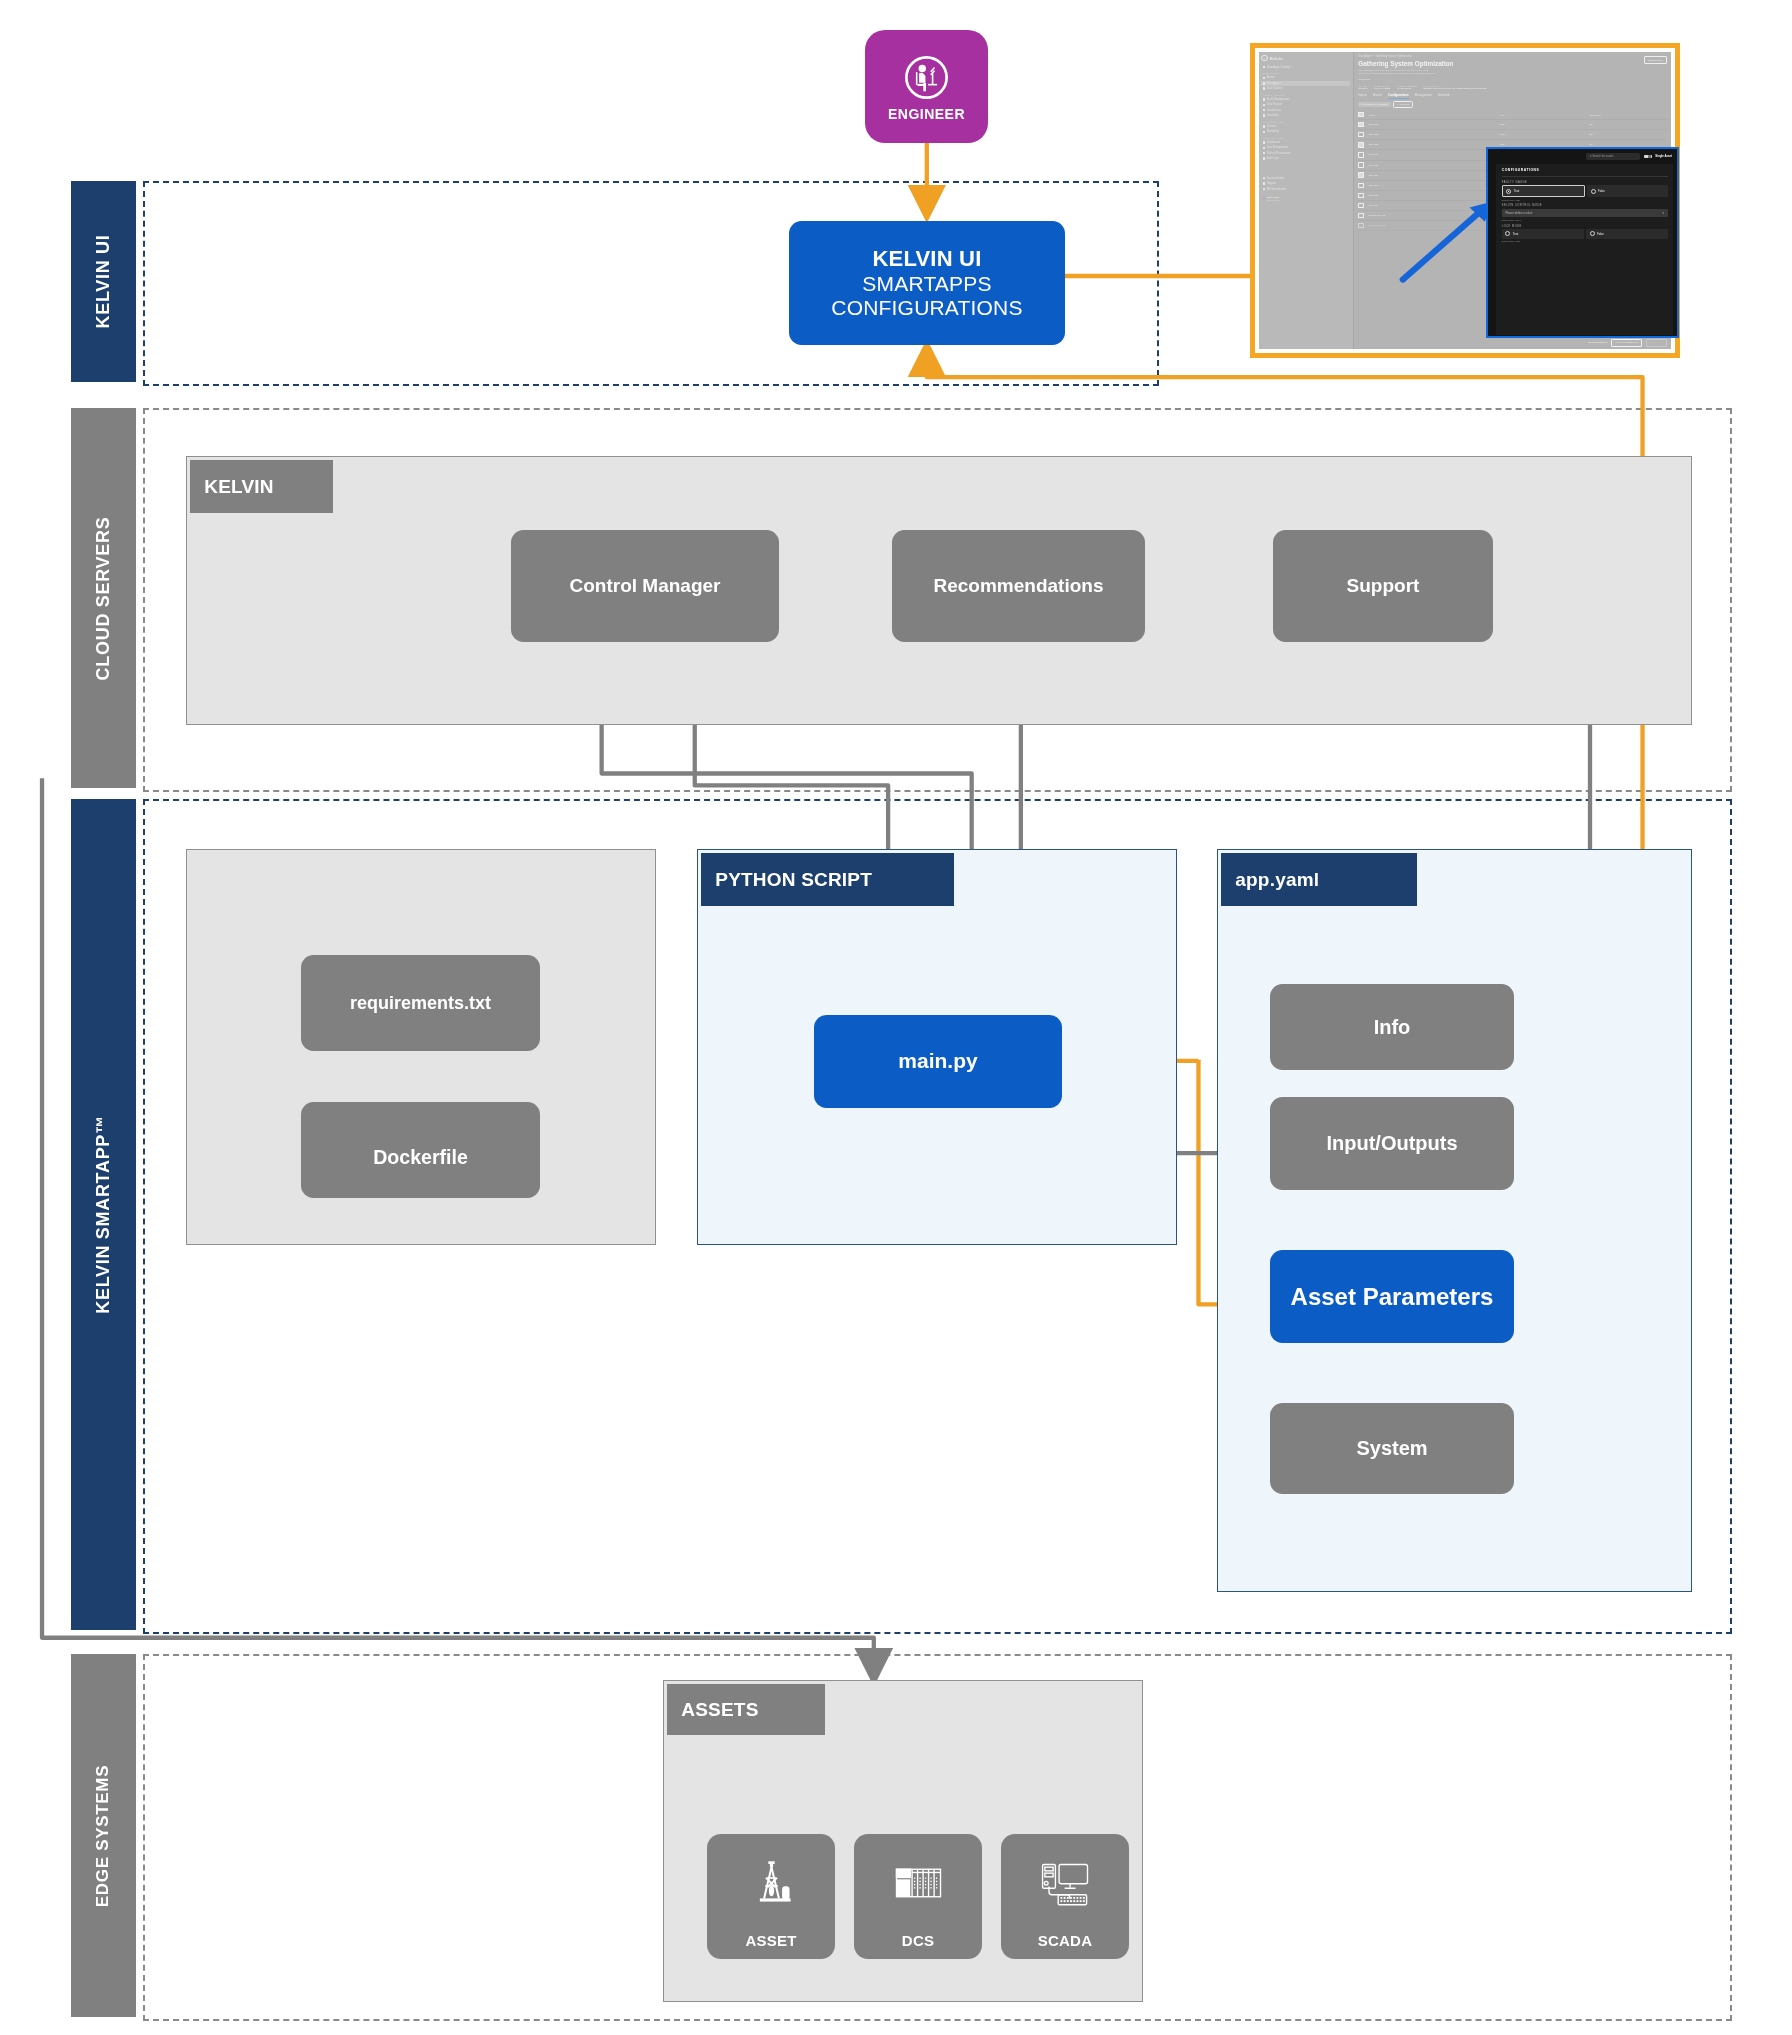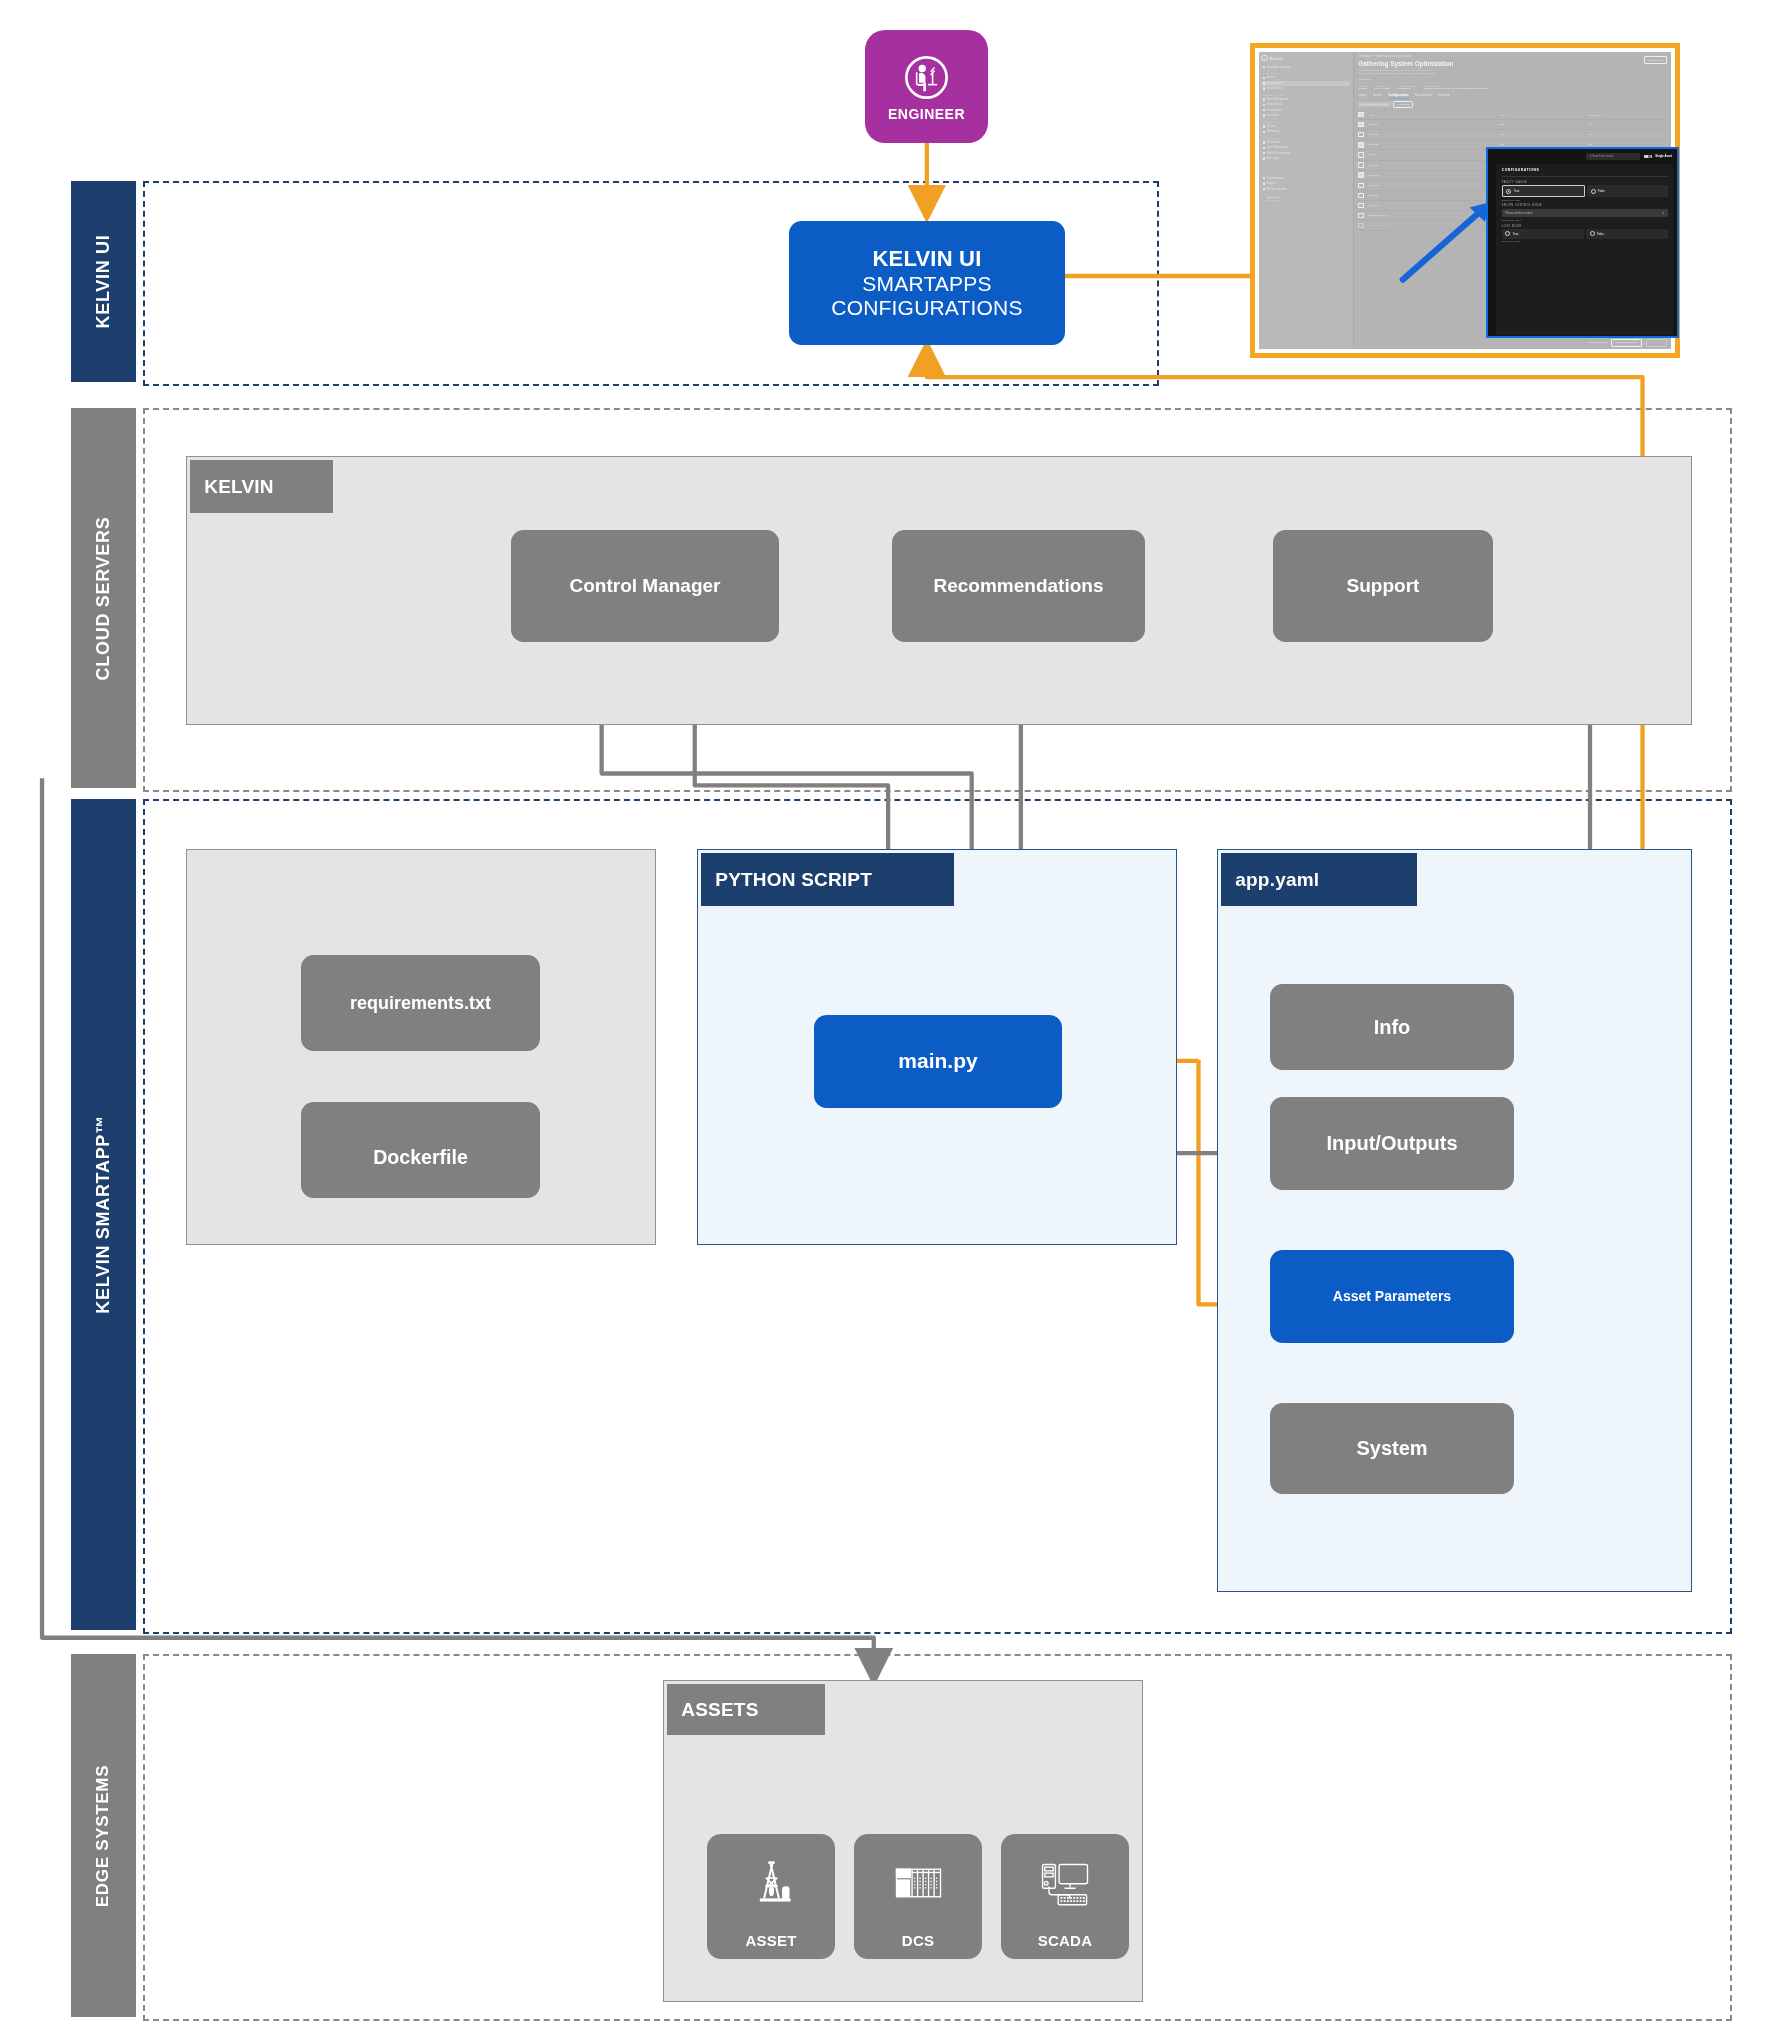--- a/index.html
+++ b/index.html
@@ -234,21 +234,21 @@
   <div class="panel-head head-navy" style="left:1221px;top:853px;width:196px;height:53px;">
     <span>app.yaml</span>
   </div>
   <div class="node node-gray" style="left:1270px;top:984px;width:244px;height:86px;">
     <span style="font-size:20px;">Info</span>
   </div>
   <div class="node node-gray" style="left:1270px;top:1097px;width:244px;height:93px;">
     <span style="font-size:20px;">Input/Outputs</span>
   </div>
   <div class="node node-blue" style="left:1270px;top:1250px;width:244px;height:93px;">
-    <span style="font-size:14px;">Asset Parameters</span>
+    <span style="font-size:24px;">Asset Parameters</span>
   </div>
   <div class="node node-gray" style="left:1270px;top:1403px;width:244px;height:91px;">
     <span style="font-size:20px;">System</span>
   </div>
 
   <div class="panel panel-gray" style="left:663px;top:1680px;width:478px;height:320px;"></div>
   <div class="panel-head head-gray" style="left:667px;top:1684px;width:158px;height:51px;">
     <span>ASSETS</span>
   </div>
 

